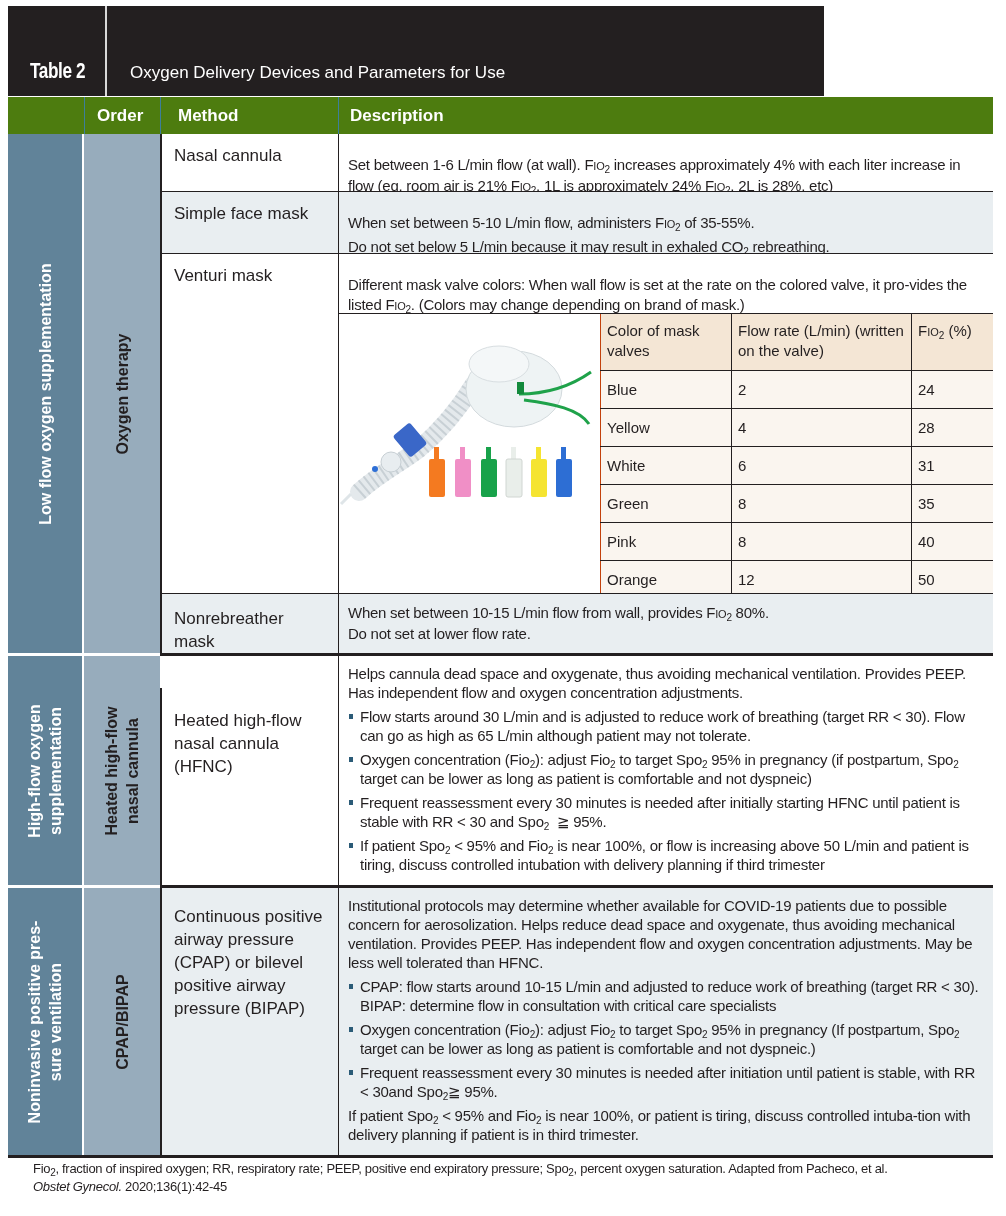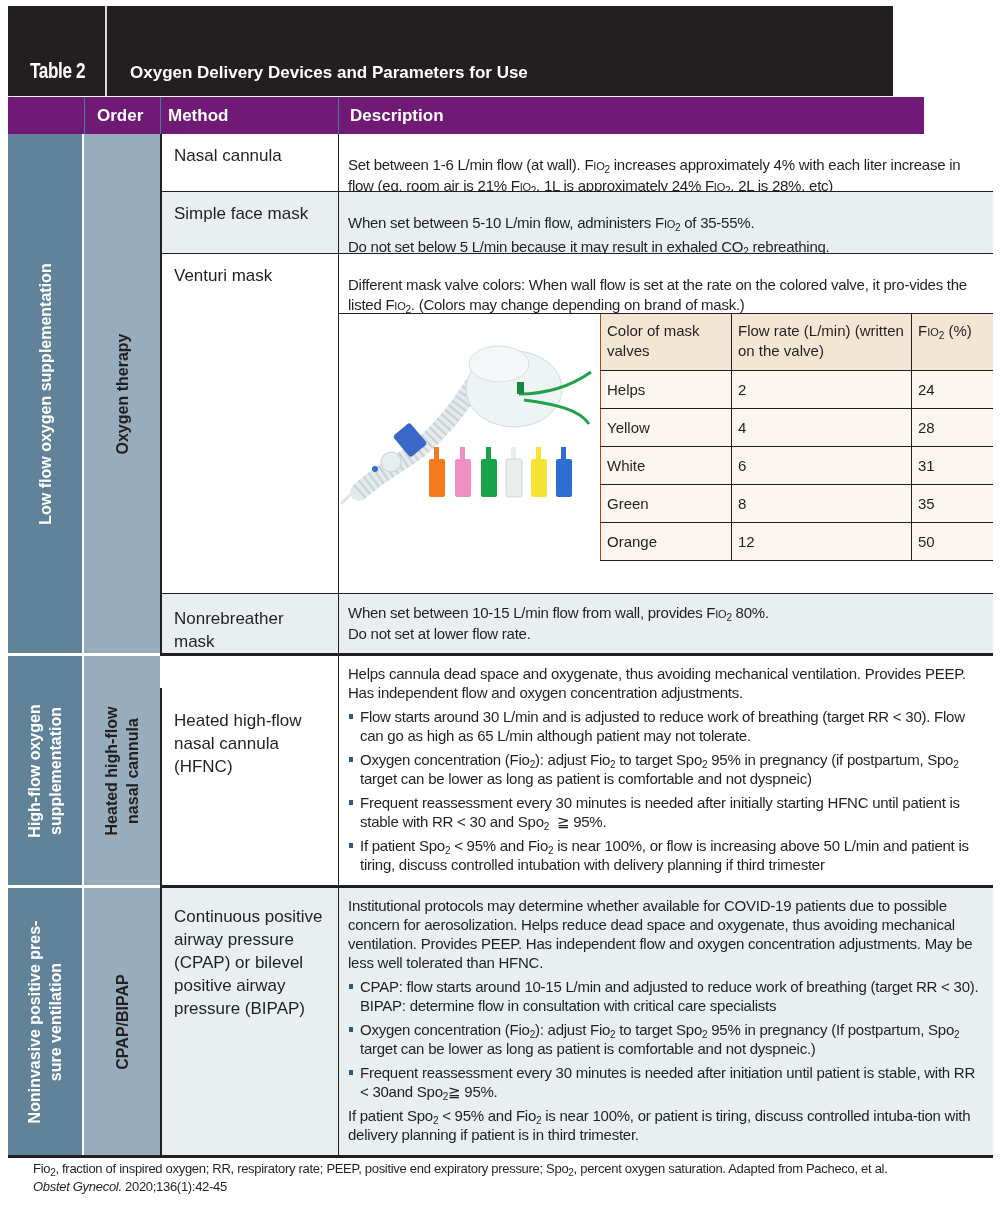--- a/index.html
+++ b/index.html
@@ -1,24 +1,24 @@
 <!DOCTYPE html>
 <html><head>
 <meta charset="utf-8">
 <style>
   * { box-sizing: border-box; margin: 0; padding: 0; }
   html, body { width: 1006px; height: 1216px; background: #ffffff; overflow: hidden; }
   body { font-family: "Liberation Sans", sans-serif; color: #231f20; position: relative; }
 
-  .title-bar { position: absolute; left: 8px; top: 6px; width: 885px; height: 90px; background: #231f20; }
+  .title-bar { position: absolute; left: 8px; top: 6px; width: 816px; height: 90px; background: #231f20; }
   .title-num { position: absolute; left: 0; top: 0; width: 99px; height: 90px; border-right: 2px solid #d9d9d9; }
   .title-num span { position: absolute; left: 22px; bottom: 12px; color: #fff; font-family: "Liberation Sans", sans-serif; font-weight: bold; font-size: 22px; letter-spacing: -0.5px; transform: scaleX(0.78); transform-origin: left bottom; }
-  .title-text { position: absolute; left: 122px; bottom: 13px; color: #fff; font-weight: bold; font-size: 17px; }
-
-  .header-row { position: absolute; left: 8px; top: 97px; width: 916px; height: 37px; background: #701a75; }
+  .title-text { position: absolute; left: 122px; bottom: 13px; color: #fff; font-weight: normal; font-size: 17px; }
+
+  .header-row { position: absolute; left: 8px; top: 97px; width: 985px; height: 37px; background: #4d7c0f; }
   .hcell { position: absolute; top: 0; height: 37px; color: #fff; font-weight: bold; font-size: 17px; line-height: 38px; }
   .hdiv { position: absolute; top: 0; width: 1px; height: 37px; background: #3d7f9a; }
 
   .grp1 { position: absolute; left: 8px; width: 76px; background: #618399; border-right: 2px solid #fff; }
   .grp2 { position: absolute; left: 84px; width: 76px; background: #97acbc; }
   .vlabel { position: absolute; left: 50%; top: 50%; transform: translate(-50%, -50%) rotate(-90deg); white-space: nowrap; text-align: center; font-weight: bold; font-size: 16px; line-height: 21px; }
   .vlabel.light { color: #ffffff; }
   .vlabel.dark { color: #231f20; }
 
   .method { position: absolute; left: 160px; width: 178px; border-left: 2px solid #231f20; padding: 10px 12px 0 12px; font-size: 17px; line-height: 23px; }
@@ -53,21 +53,21 @@
   <div class="title-num">
     <span>Table 2</span>
   </div>
   <div class="title-text">Oxygen Delivery Devices and Parameters for Use</div>
 </div>
 
 <div class="header-row">
   <div class="hdiv" style="left:76px"></div>
   <div class="hcell" style="left:89px">Order</div>
   <div class="hdiv" style="left:152px"></div>
-  <div class="hcell" style="left:160px">Method</div>
+  <div class="hcell" style="left:170px">Method</div>
   <div class="hdiv" style="left:330px"></div>
   <div class="hcell" style="left:342px">Description</div>
 </div>
 
 <div class="grp1" style="top:134px;height:519px">
   <div class="vlabel light">Low flow oxygen supplementation</div>
 </div>
 <div class="grp2" style="top:134px;height:519px">
   <div class="vlabel dark">Oxygen therapy</div>
 </div>
@@ -131,38 +131,43 @@
 </div>
 
 <table class="valve-table">
   <tbody>
       <tr>
     <th style="width:131px">Color of mask valves</th>
     <th style="width:180px">Flow rate (L/min) (written on the valve)</th>
     <th>F<span class="sc">IO</span><sub>2</sub> (%)</th>
   </tr>
   <tr>
-    <td>Helps</td>
+    <td>Blue</td>
     <td>2</td>
     <td>24</td>
   </tr>
   <tr>
     <td>Yellow</td>
     <td>4</td>
     <td>28</td>
   </tr>
   <tr>
     <td>White</td>
     <td>6</td>
     <td>31</td>
   </tr>
   <tr>
     <td>Green</td>
     <td>8</td>
     <td>35</td>
+  </tr>
+  <tr>
+    <td>Pink</td>
+    <td>8</td>
+    <td>40</td>
   </tr>
   <tr>
     <td>Orange</td>
     <td>12</td>
     <td>50</td>
   </tr>
 </tbody>
   </table>
 <div class="hline" style="left:160px;top:593px;width:833px"></div>
 

